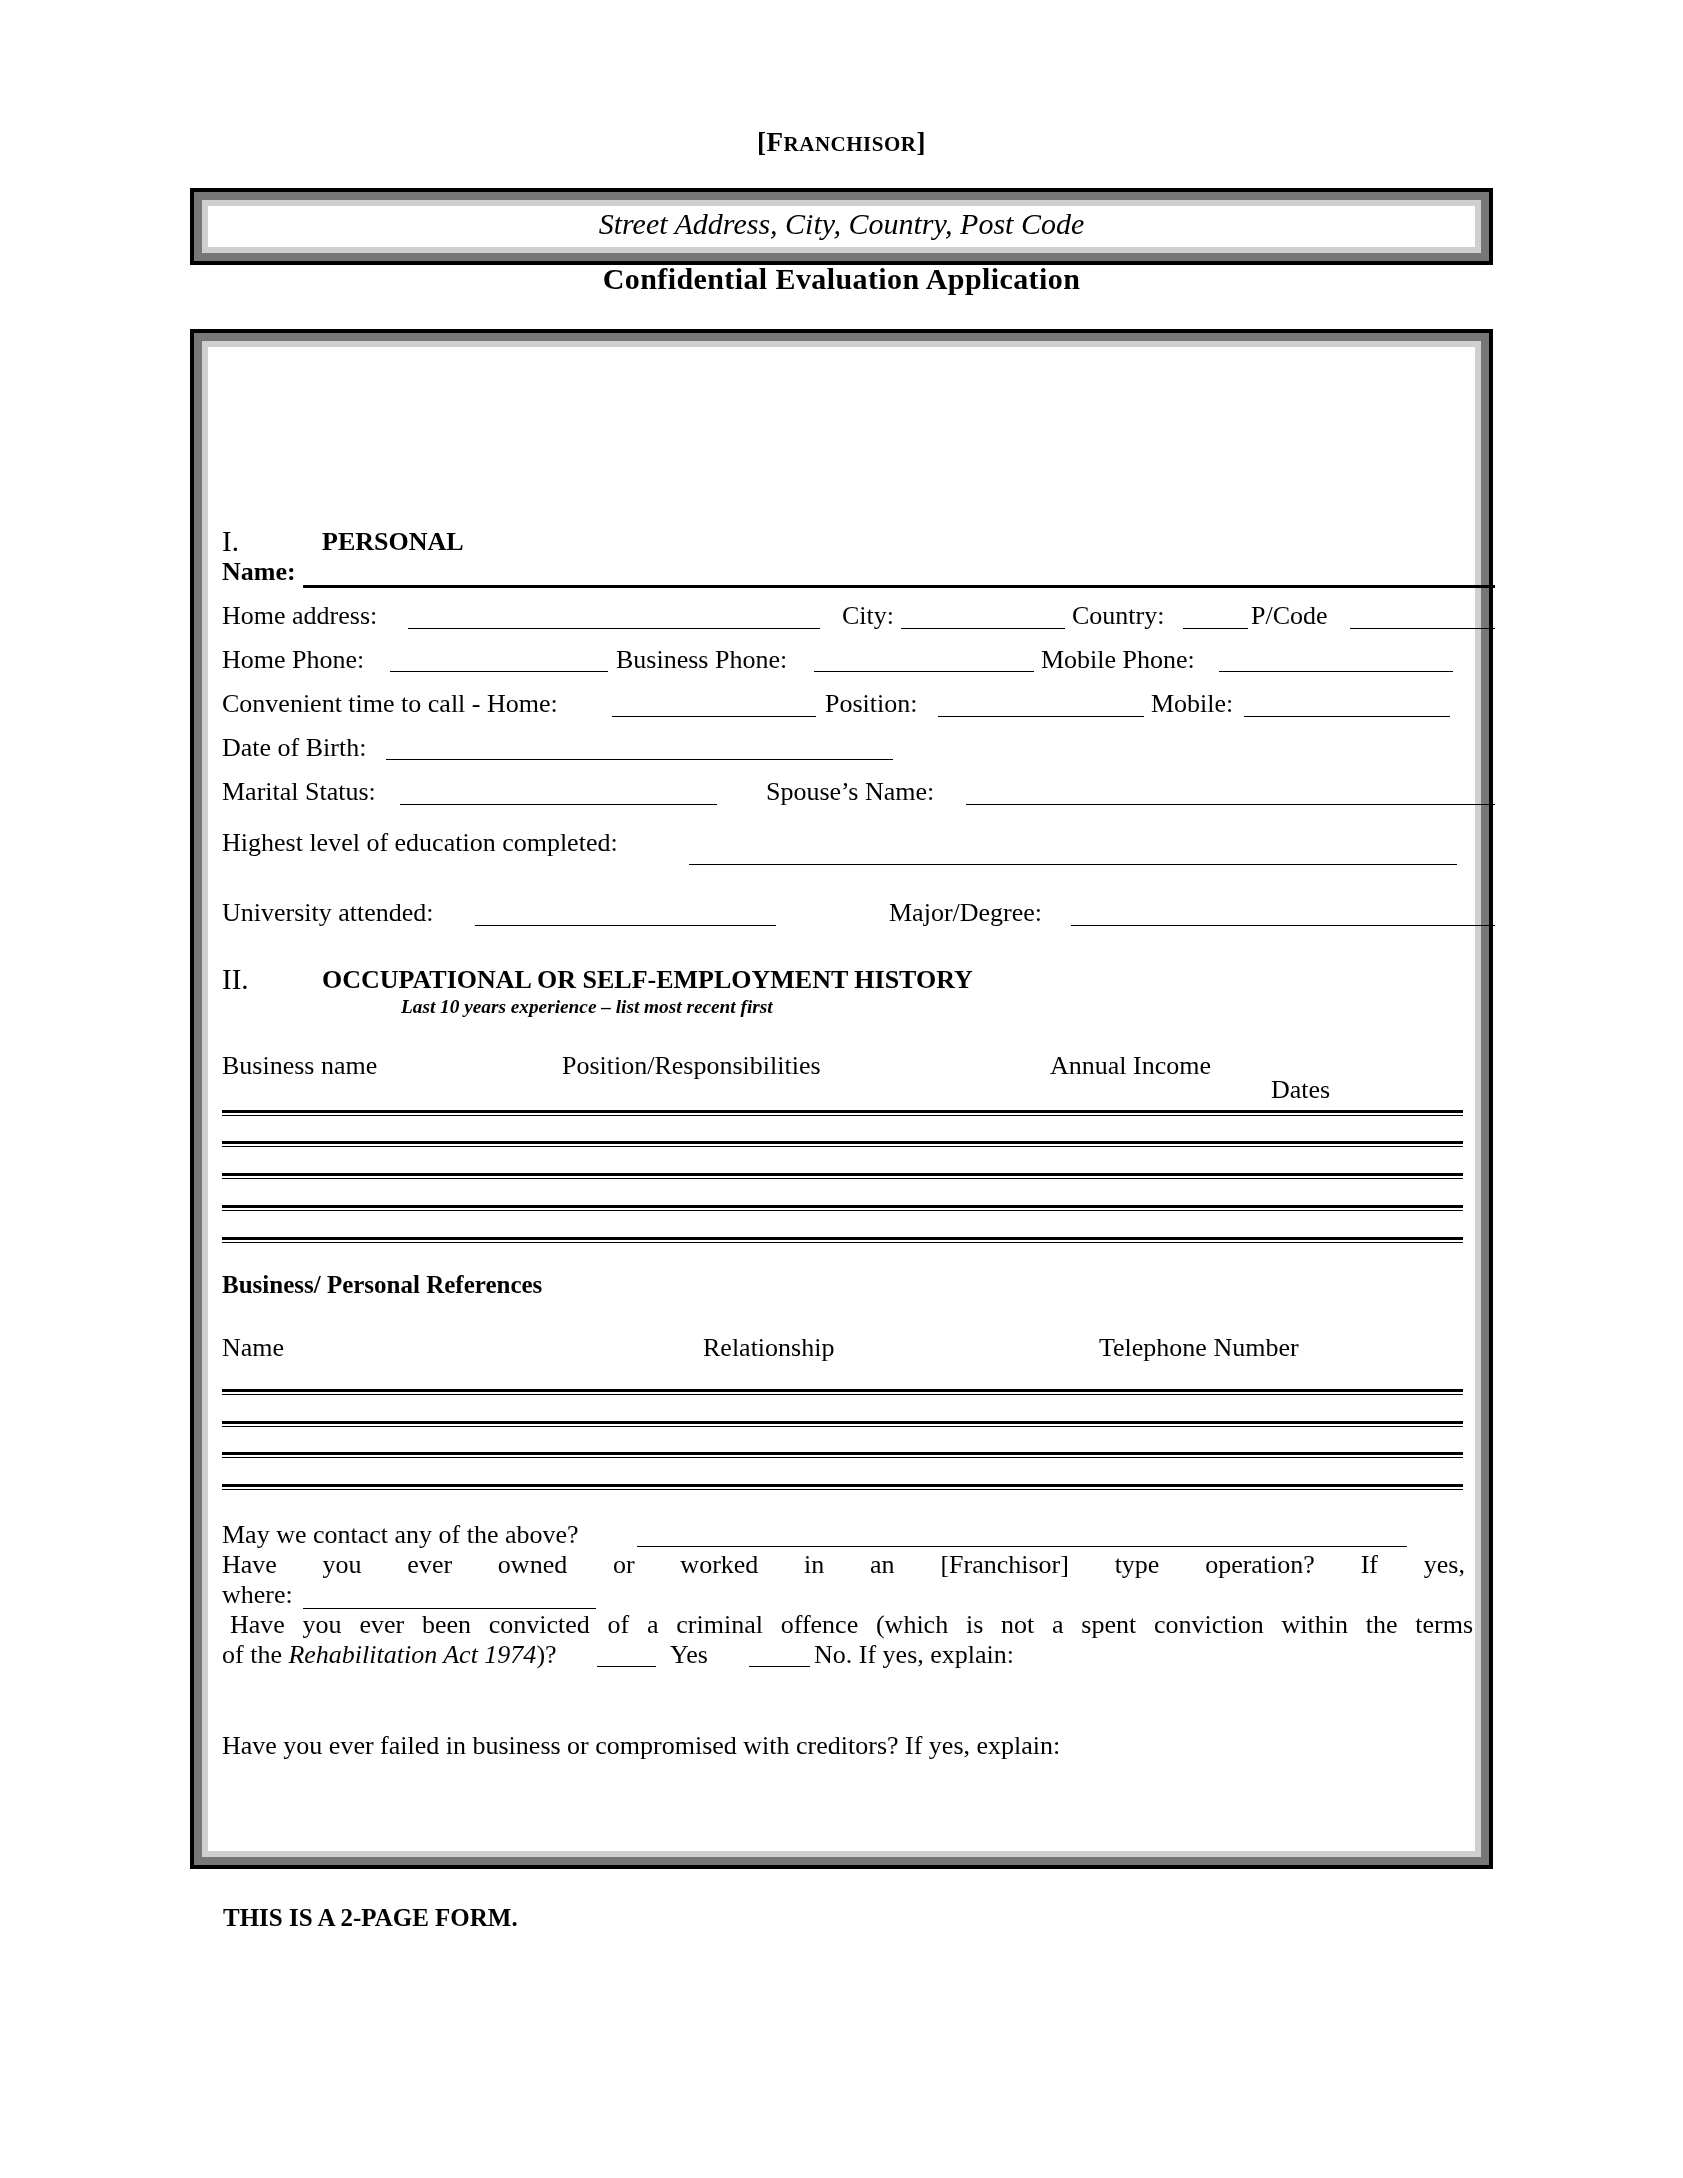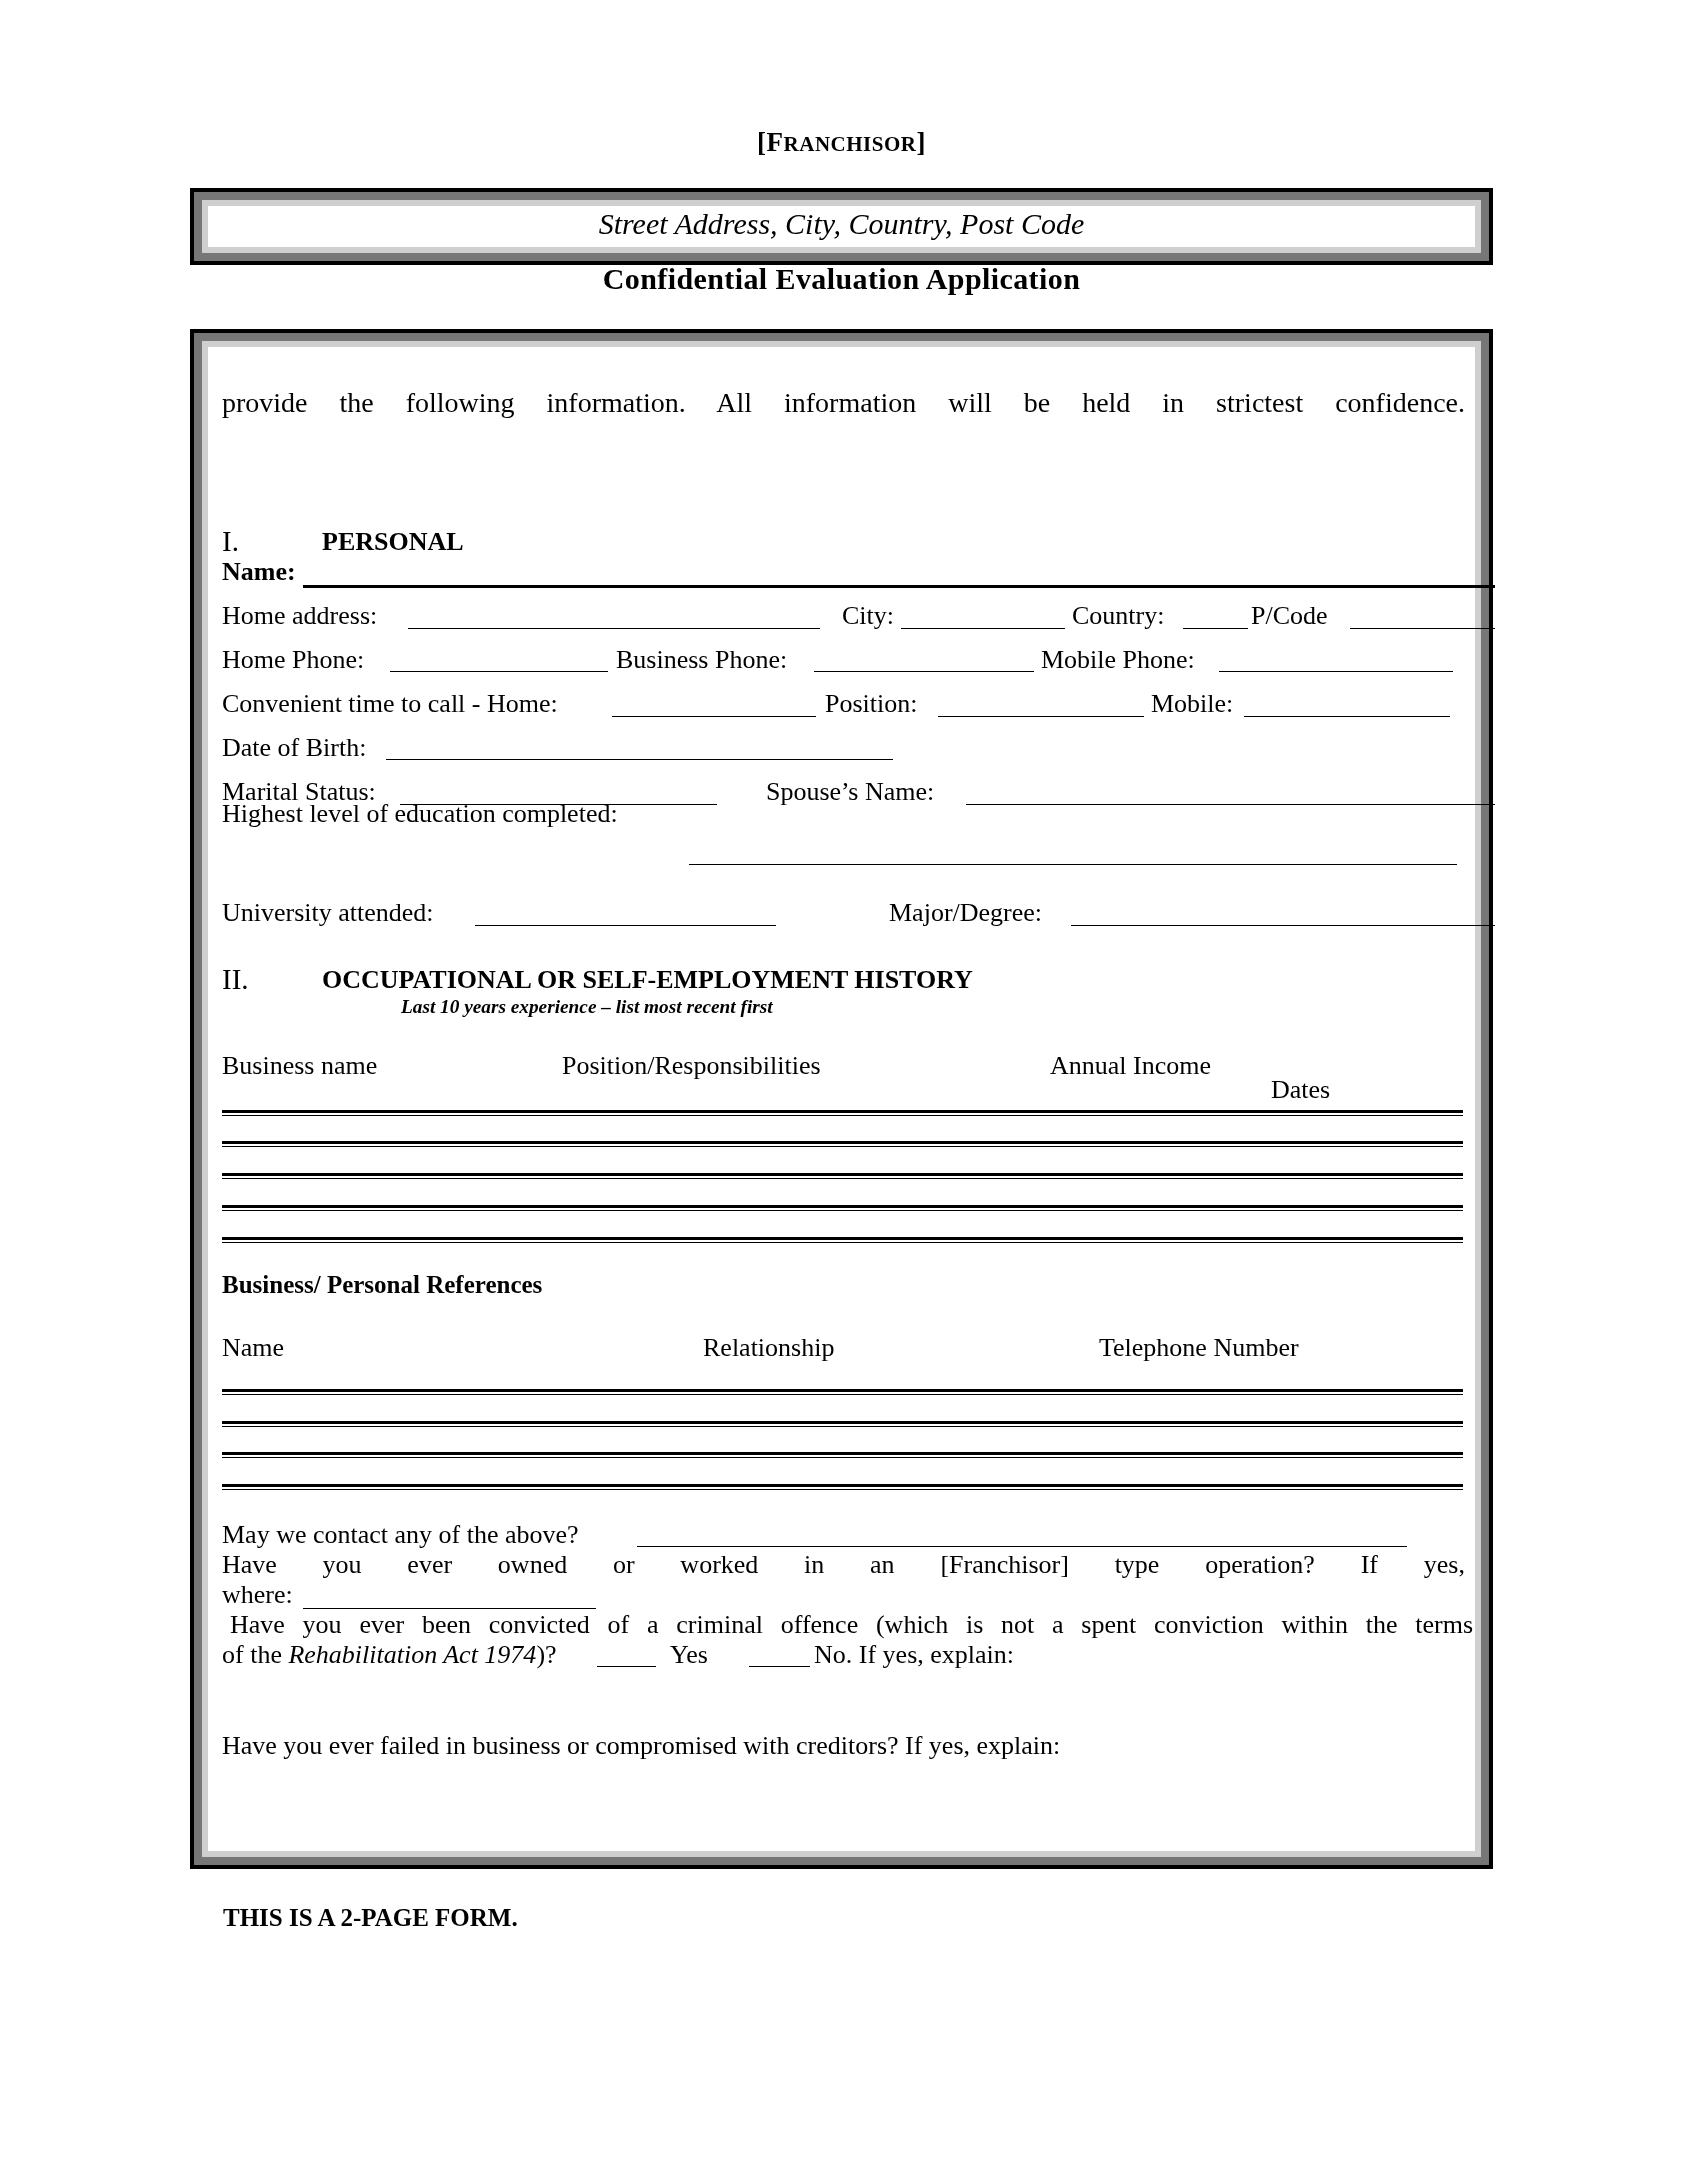--- a/index.html
+++ b/index.html
@@ -42,21 +42,20 @@
 </div>
 <div class="abs address">Street Address, City, Country, Post Code</div>
 <div class="abs form-title">Confidential Evaluation Application</div>
 
 <div class="frame" style="left:190px; top:329px; width:1303px; height:1540px;">
   <div class="mid"></div>
     <div class="inner"></div>
 </div>
 
 <div class="abs intro">
-  <span class="line">provide the following information.  All information will be held in strictest confidence.</span>
 </div>
 
 <div class="abs sec-num" style="left:222px; top:525px;">I.</div>
 <div class="abs sec-title" style="left:322px; top:527px;">PERSONAL</div>
 
 <div class="abs f bold" style="left:222px; top:557px;">Name:</div>
 <div class="uline thick" style="left:303px; width:1192px; top:585px;"></div>
 
 <div class="abs f" style="left:222px; top:601px;">Home address:</div>
 <div class="uline" style="left:408px; width:412px; top:628px;"></div>
@@ -82,21 +81,21 @@
 <div class="uline" style="left:1244px; width:206px; top:716px;"></div>
 
 <div class="abs f" style="left:222px; top:733px;">Date of Birth:</div>
 <div class="uline" style="left:386px; width:507px; top:759px;"></div>
 
 <div class="abs f" style="left:222px; top:777px;">Marital Status:</div>
 <div class="uline" style="left:400px; width:317px; top:804px;"></div>
 <div class="abs f" style="left:766px; top:777px;">Spouse’s Name:</div>
 <div class="uline" style="left:966px; width:529px; top:804px;"></div>
 
-<div class="abs f" style="left:222px; top:799px;font-family:Liberation Serif, serif;">Highest level of education completed:</div>
+<div class="abs f" style="left:222px; top:828px;font-family:Liberation Serif, serif;">Highest level of education completed:</div>
 <div class="uline" style="left:689px; width:768px; top:864px;"></div>
 
 <div class="abs f" style="left:222px; top:898px;">University attended:</div>
 <div class="uline" style="left:475px; width:301px; top:925px;"></div>
 <div class="abs f" style="left:889px; top:898px;">Major/Degree:</div>
 <div class="uline" style="left:1071px; width:424px; top:925px;"></div>
 
 <div class="abs sec-num" style="left:222px; top:963px;">II.</div>
 <div class="abs sec-title" style="left:322px; top:965px;">OCCUPATIONAL OR SELF-EMPLOYMENT HISTORY</div>
 <div class="abs italic-sm" style="left:401px; top:996px;">Last 10 years experience – list most recent first</div>

